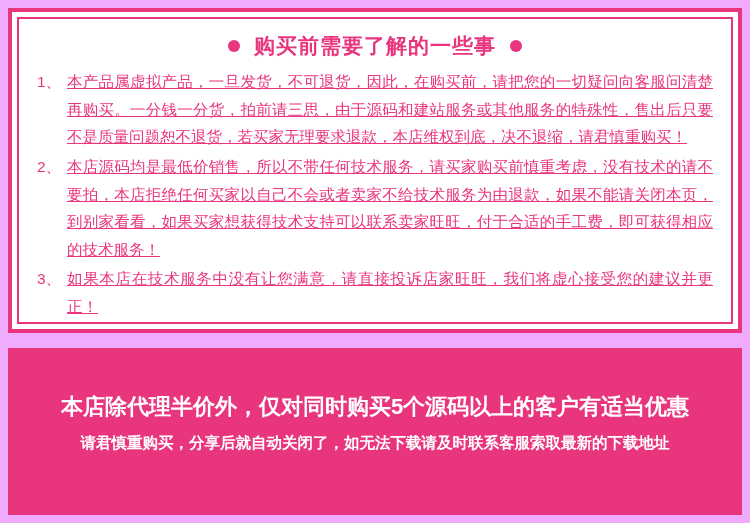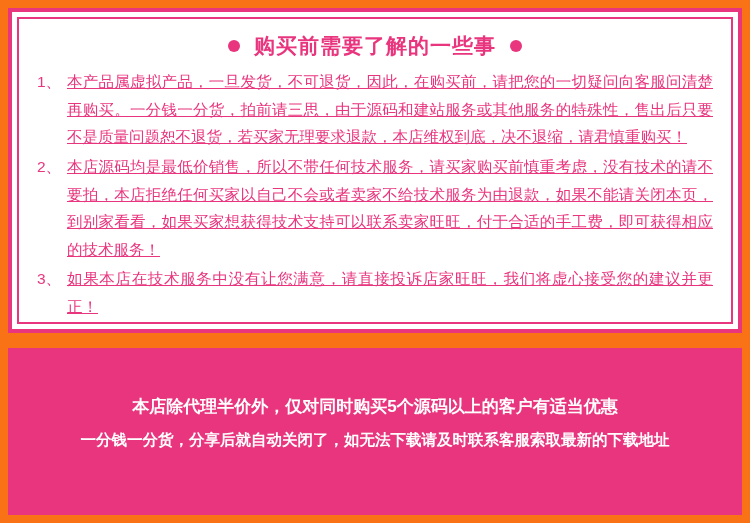--- a/index.html
+++ b/index.html
@@ -10,21 +10,21 @@
   body {
     width: 750px;
     height: 523px;
     font-family: "Liberation Sans", "DejaVu Sans", sans-serif;
     overflow: hidden;
   }
   .page {
     width: 750px;
     height: 523px;
     position: relative;
-    background: #f97316;
+    background: #f0abfc;
     box-sizing: border-box;
   }
 
   
   .notice-panel {
     position: absolute;
     left: 8px;
     top: 8px;
     width: 734px;
     height: 325px;
@@ -102,21 +102,21 @@
     border: 4px solid #e8357e;
     box-sizing: border-box;
     background: #e8357e;
     display: flex;
     flex-direction: column;
     align-items: center;
     justify-content: center;
   }
   .banner-line1 {
     color: #ffffff;
-    font-size: 17px;
+    font-size: 22px;
     font-weight: bold;
     line-height: 1.2;
     margin-bottom: 14px;
     white-space: nowrap;
   }
   .banner-line2 {
     color: #ffffff;
     font-size: 15.5px;
     font-weight: bold;
     line-height: 1.2;
@@ -159,16 +159,16 @@
           <span class="item-num">3、</span>
           <span class="item-text">如果本店在技术服务中没有让您满意，请直接投诉店家旺旺，我们将虚心接受您的建议并更正！</span>
         </li>
       </ul>
 
     </div>
   </div>
 
   <div class="banner">
     <div class="banner-line1">本店除代理半价外，仅对同时购买5个源码以上的客户有适当优惠</div>
-    <div class="banner-line2">一分钱一分货，分享后就自动关闭了，如无法下载请及时联系客服索取最新的下载地址</div>
+    <div class="banner-line2">请君慎重购买，分享后就自动关闭了，如无法下载请及时联系客服索取最新的下载地址</div>
   </div>
 
 </div>
 
 </body></html>

